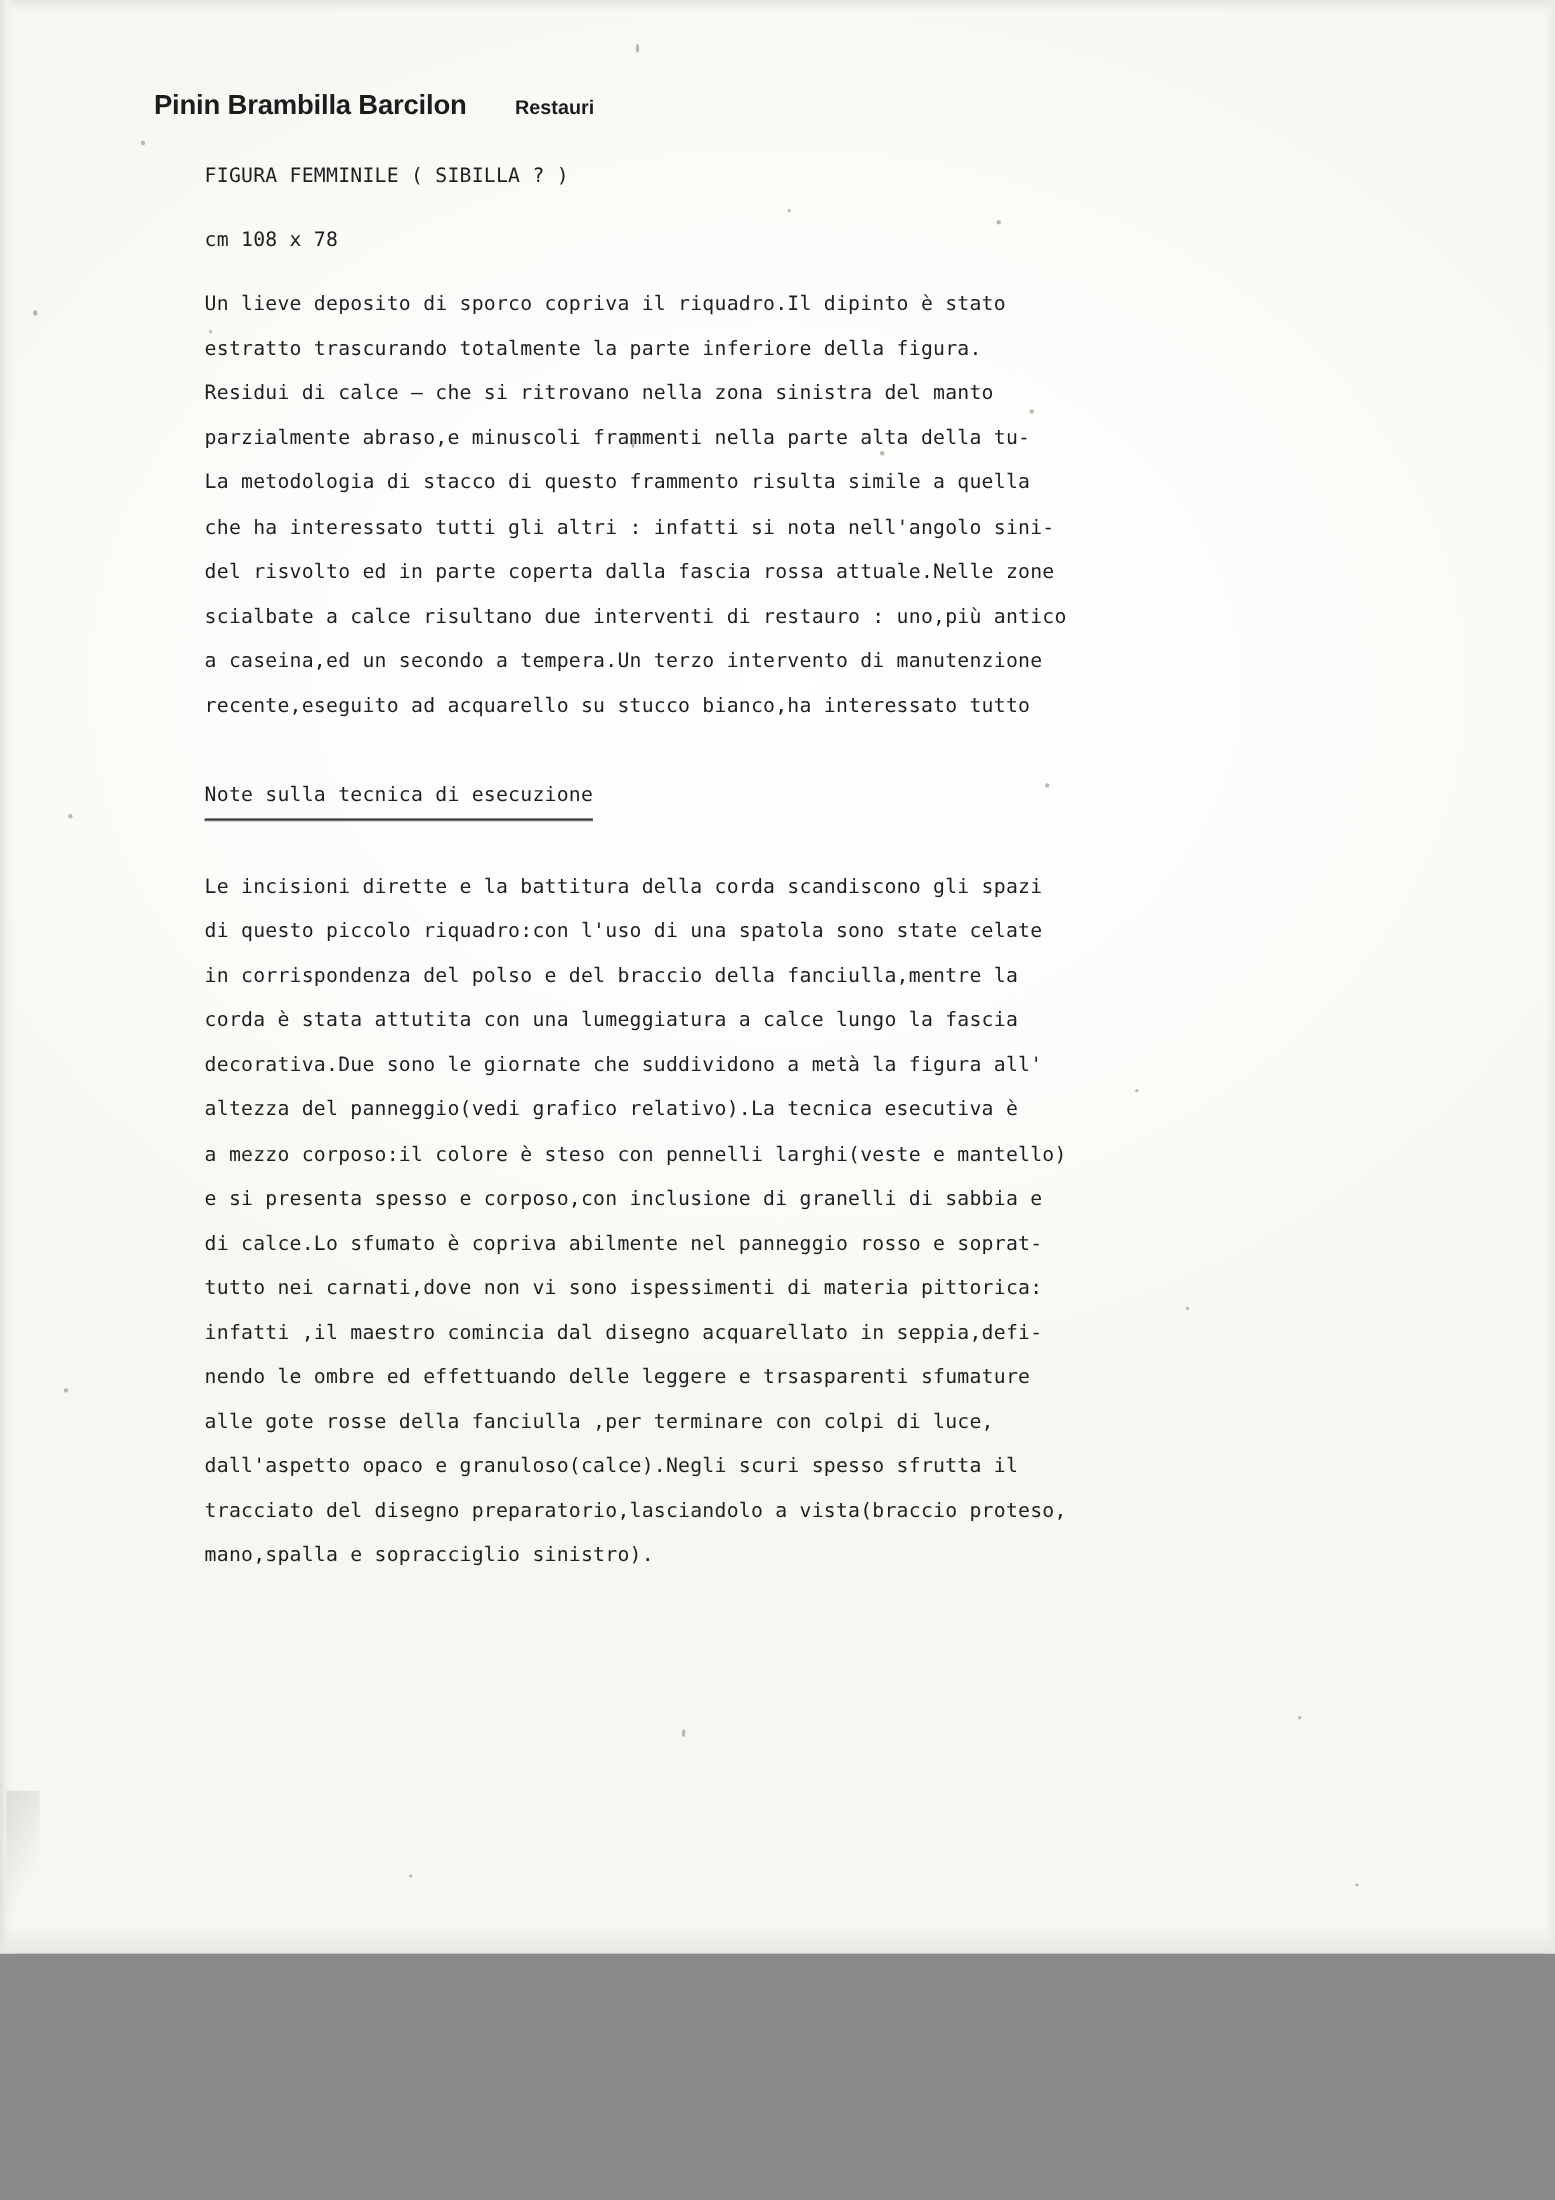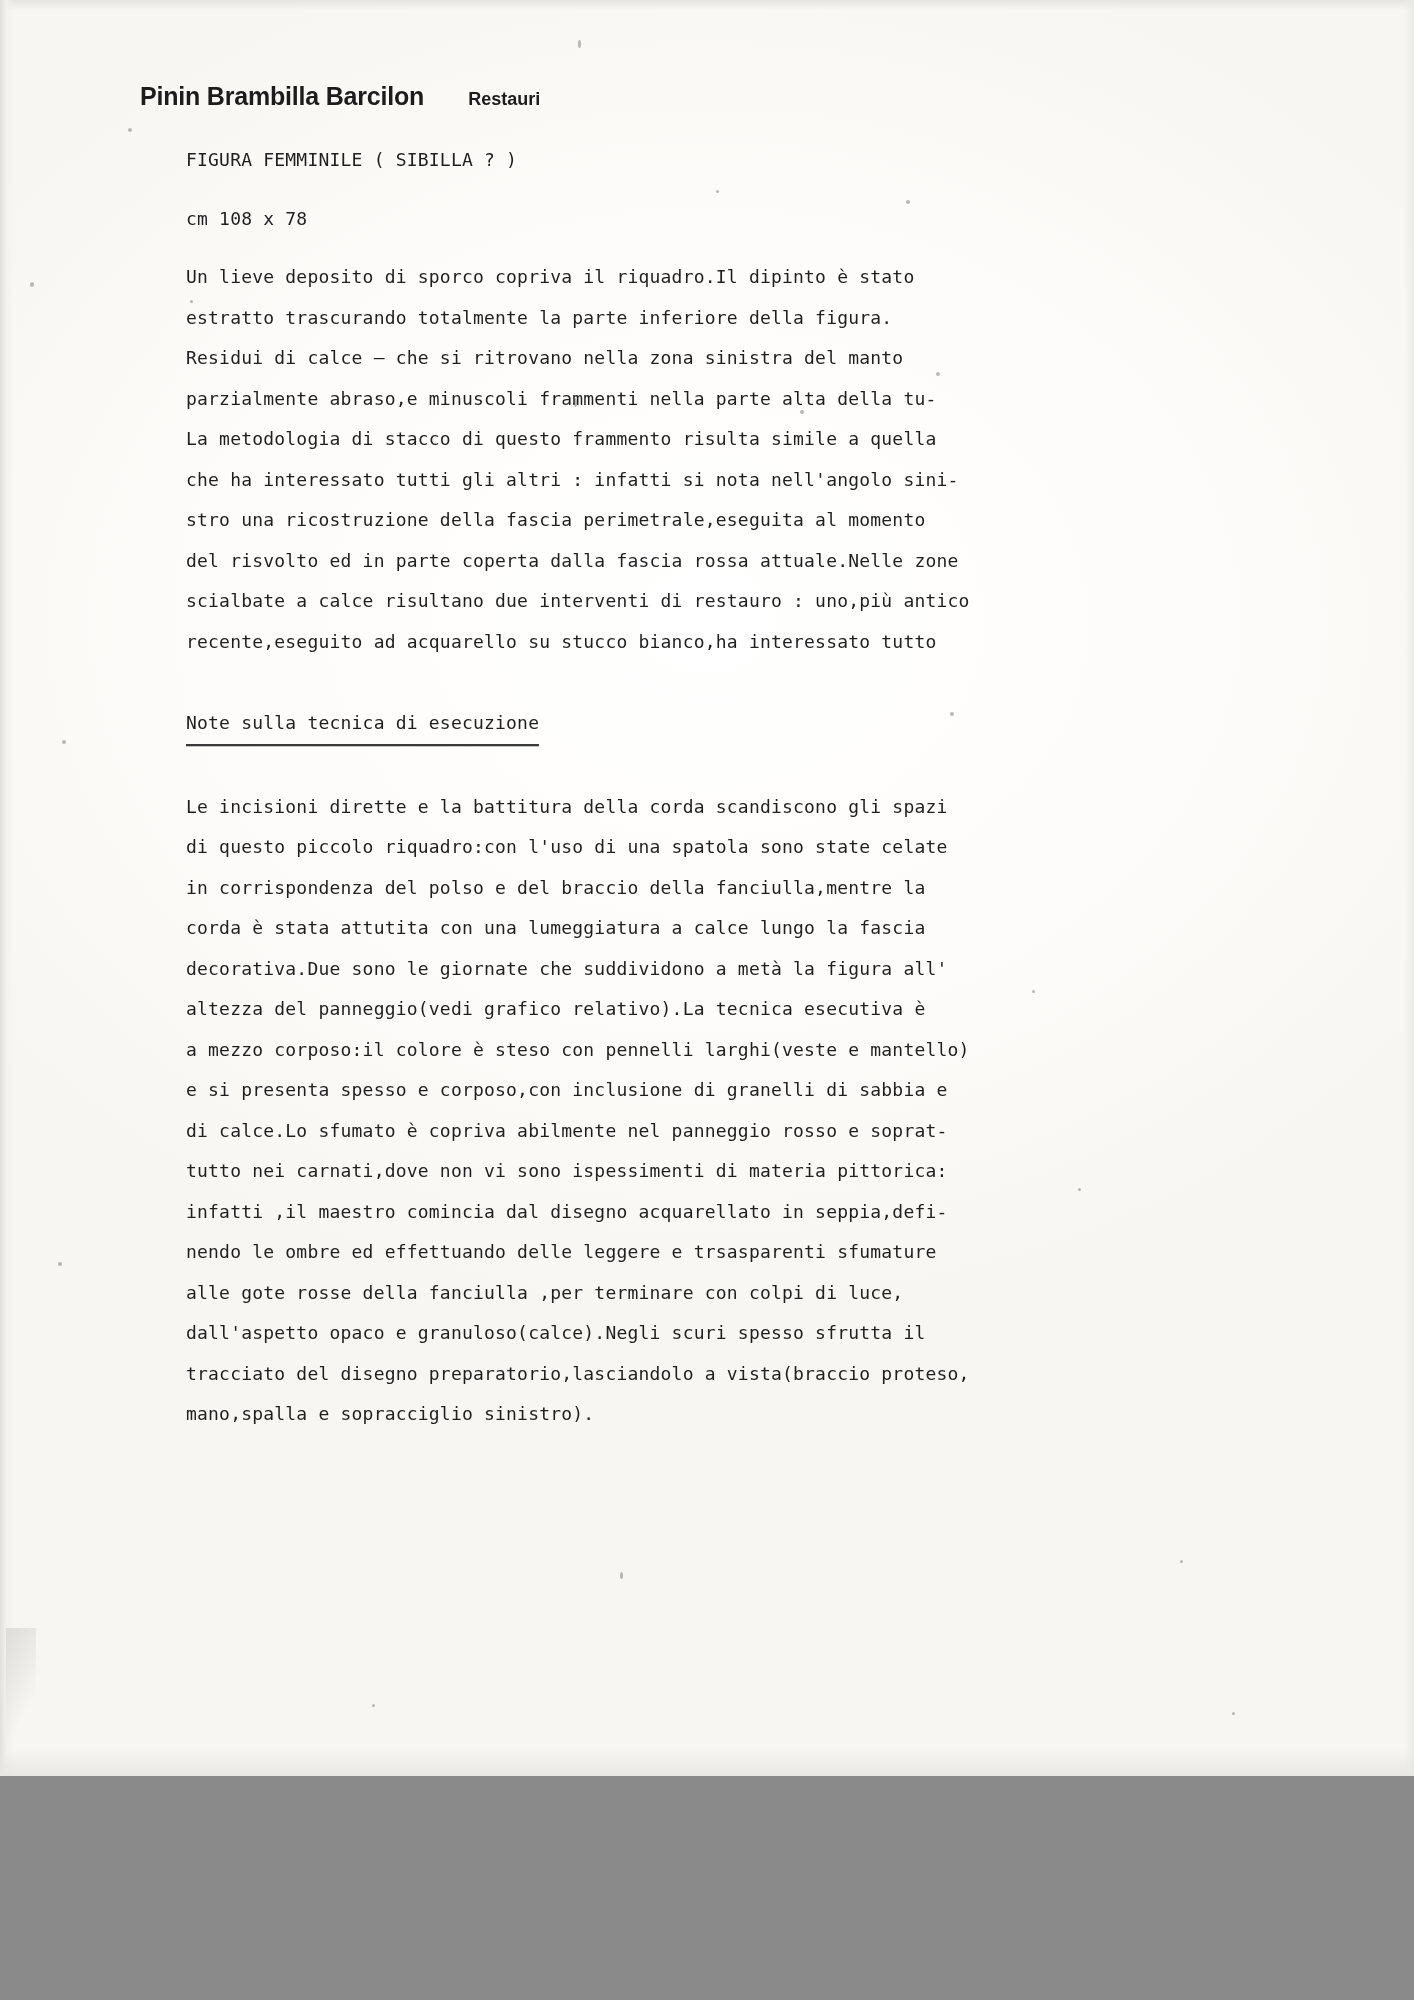--- a/index.html
+++ b/index.html
@@ -170,23 +170,23 @@
     <div class="tline">cm 108 x 78</div>
     <div class="small-gap"></div>
 
     <div>
       <div class="tline">Un lieve deposito di sporco copriva il riquadro.Il dipinto è stato</div>
       <div class="tline">estratto trascurando totalmente la parte inferiore della figura.</div>
       <div class="tline">Residui di calce – che si ritrovano nella zona sinistra del manto</div>
       <div class="tline">parzialmente abraso,e minuscoli frammenti nella parte alta della tu-</div>
       <div class="tline">La metodologia di stacco di questo frammento risulta simile a quella</div>
       <div class="tline">che ha interessato tutti gli altri : infatti si nota nell'angolo sini-</div>
-      <div class="tline">stro una ricostruzione della fascia perimetrale,eseguita al momento</div>
       <div class="tline">del risvolto ed in parte coperta dalla fascia rossa attuale.Nelle zone</div>
       <div class="tline">scialbate a calce risultano due interventi di restauro : uno,più antico</div>
+      <div class="tline">a caseina,ed un secondo a tempera.Un terzo intervento di manutenzione</div>
       <div class="tline">recente,eseguito ad acquarello su stucco bianco,ha interessato tutto</div>
     </div>
 
     <div class="spacer"></div>
 
     <div class="heading-wrap">
       <span class="tline">Note sulla tecnica di esecuzione</span>
       <span class="heading-rule"></span>
     </div>
 

